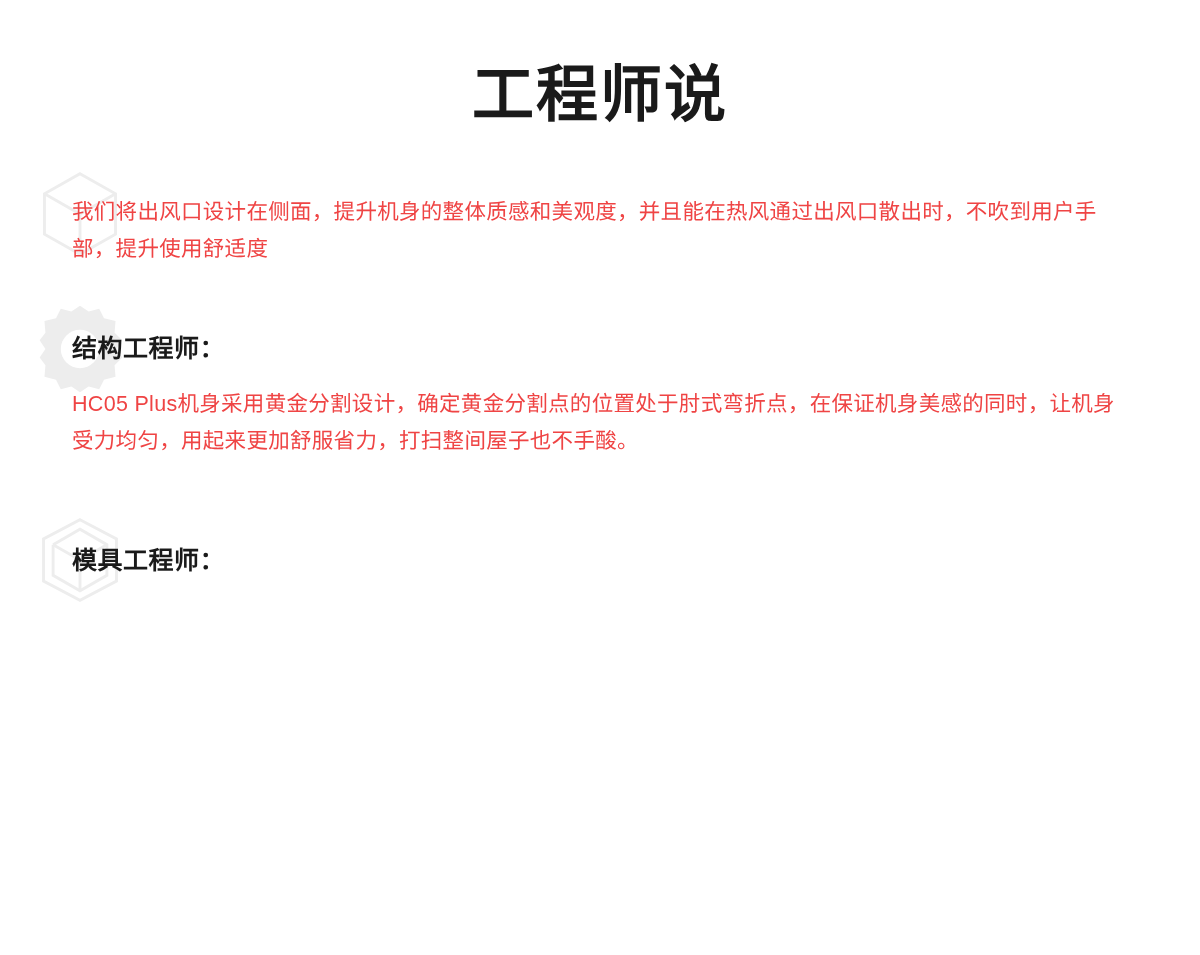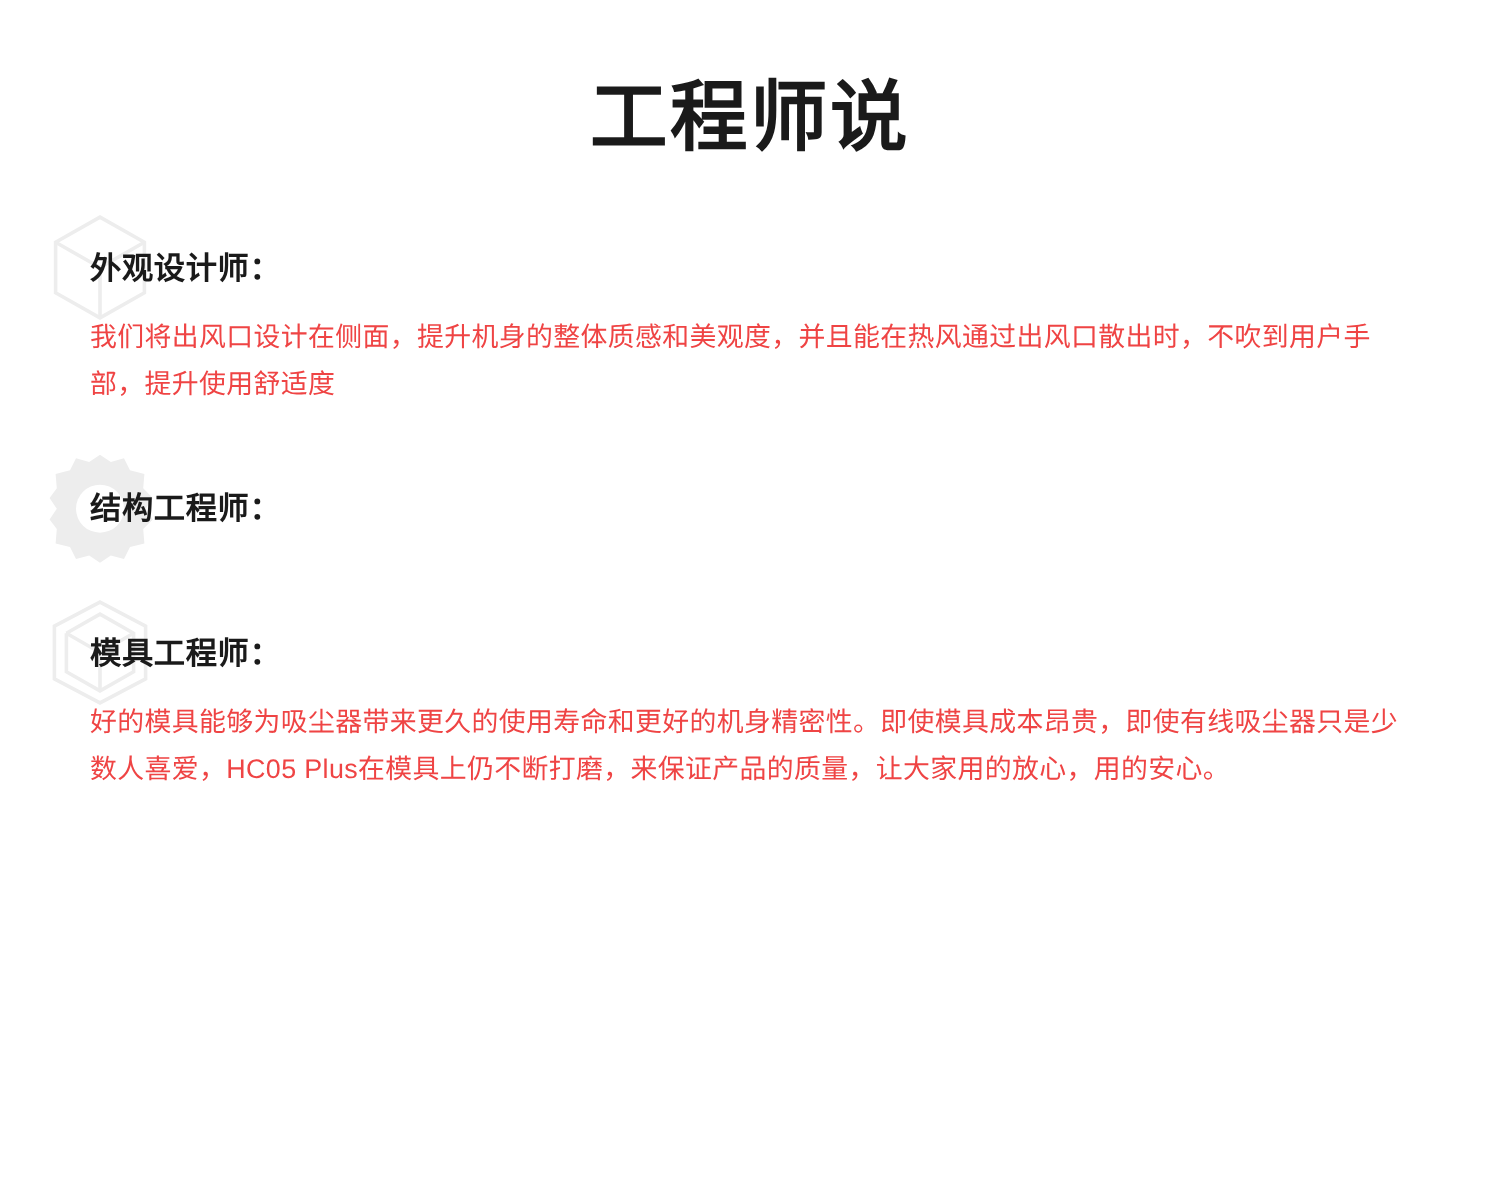--- a/index.html
+++ b/index.html
@@ -94,42 +94,41 @@
   <div class="sections">
 
     <div class="section s-0">
       <div class="watermark">
         <svg viewBox="0 0 100 100">
           <polygon class="wm-stroke" points="50,8 87,29 87,71 50,92 13,71 13,29"></polygon>
           <polyline class="wm-stroke" points="13,29 50,50 87,29"></polyline>
           <line class="wm-stroke" x1="50" y1="50" x2="50" y2="92"></line>
         </svg>
       </div>
-      <h2 class="section-heading">外观设计师：</h2>
       <p class="section-body">我们将出风口设计在侧面，提升机身的整体质感和美观度，并且能在热风通过出风口散出时，不吹到用户手部，提升使用舒适度</p>
     </div>
 
     <div class="section s-1">
       <div class="watermark">
         <svg viewBox="0 0 100 100">
           <path class="wm-fill" d="M50 6 L59 12 L70 9 L75 19 L87 22 L86 34 L94 42 L88 51 L94 60 L86 68 L87 80 L75 83 L70 93 L59 90 L50 96 L41 90 L30 93 L25 83 L13 80 L14 68 L8 60 L14 51 L8 42 L14 34 L13 22 L25 19 L30 9 L41 12 Z"></path>
           <circle cx="50" cy="51" r="20" fill="#ffffff"></circle>
         </svg>
       </div>
       <h2 class="section-heading">结构工程师：</h2>
+      <p class="section-body">HC05 Plus机身采用黄金分割设计，确定黄金分割点的位置处于肘式弯折点，在保证机身美感的同时，让机身受力均匀，用起来更加舒服省力，打扫整间屋子也不手酸。</p>
     </div>
 
     <div class="section s-2">
       <div class="watermark">
         <svg viewBox="0 0 100 100">
           <polygon class="wm-stroke" points="50,8 88,28 88,72 50,92 12,72 12,28"></polygon>
           <polyline class="wm-stroke" points="22,34 22,66 50,82 78,66 78,34 50,18 22,34"></polyline>
           <line class="wm-stroke" x1="50" y1="50" x2="50" y2="82"></line>
           <line class="wm-stroke" x1="22" y1="34" x2="50" y2="50"></line>
           <line class="wm-stroke" x1="78" y1="34" x2="50" y2="50"></line>
         </svg>
       </div>
       <h2 class="section-heading">模具工程师：</h2>
-      <p class="section-body">好的模具能够为吸尘器带来更久的使用寿命和更好的机身精密性。即使模具成本昂贵，即使有线吸尘器只是少数人喜爱，HC05 Plus在模具上仍不断打磨，来保证产品的质量，让大家用的放心，用的安心。</p>
     </div>
 
   </div>
 </div>
 
 </body></html>

